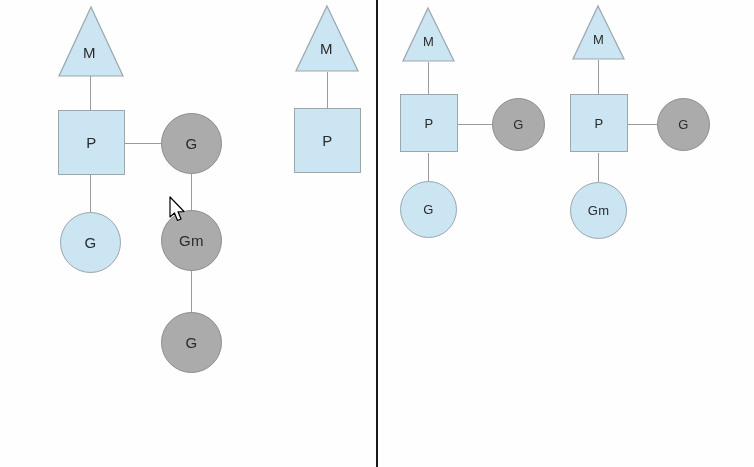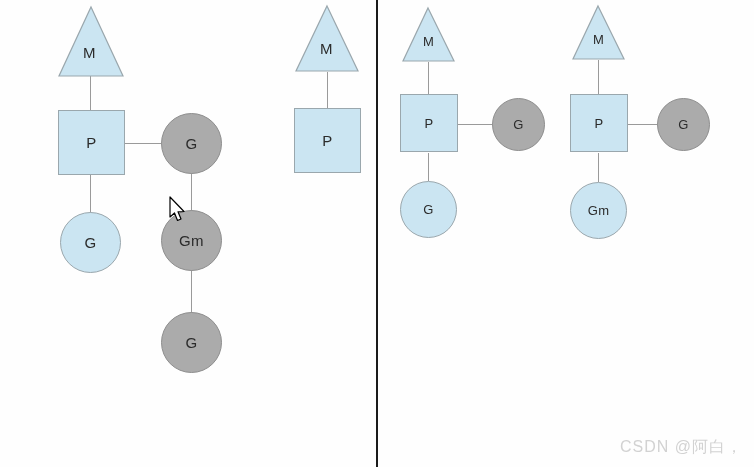--- a/index.html
+++ b/index.html
@@ -185,19 +185,18 @@
 
     <div class="node circ gray fill-gray" style="left:278px; top:98px; width:53px; height:53px;">
       <span class="lbl" style="font-size:13px;">G</span>
     </div>
 
     <div class="node circ fill-blue" style="left:191px; top:182px; width:57px; height:57px;">
       <span class="lbl" style="font-size:13px;">Gm</span>
     </div>
   </div>
 
-  <div class="watermark" style="left:620px; top:437px;">CSDN @阿白，</div>
 
   <svg class="cursor" style="left:169px; top:196px;" width="18" height="28" viewBox="0 0 18 28">
     <polygon points="1,1 1,21 5.5,17 8.5,24.5 12,23 9,15.8 15,15.5" fill="#ffffff" stroke="#000000" stroke-width="1.2" stroke-linejoin="round"></polygon>
   </svg>
 
 </div>
 
 </body></html>

